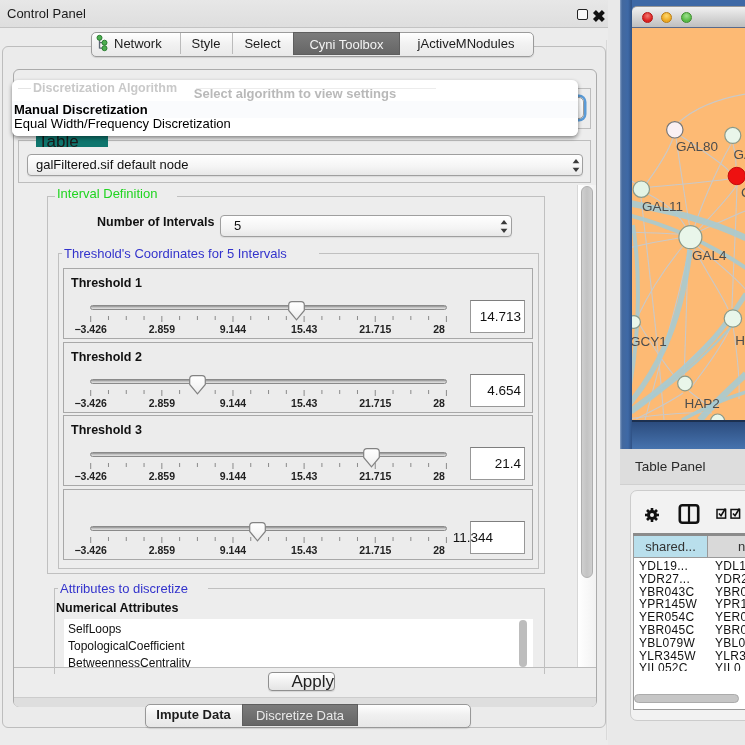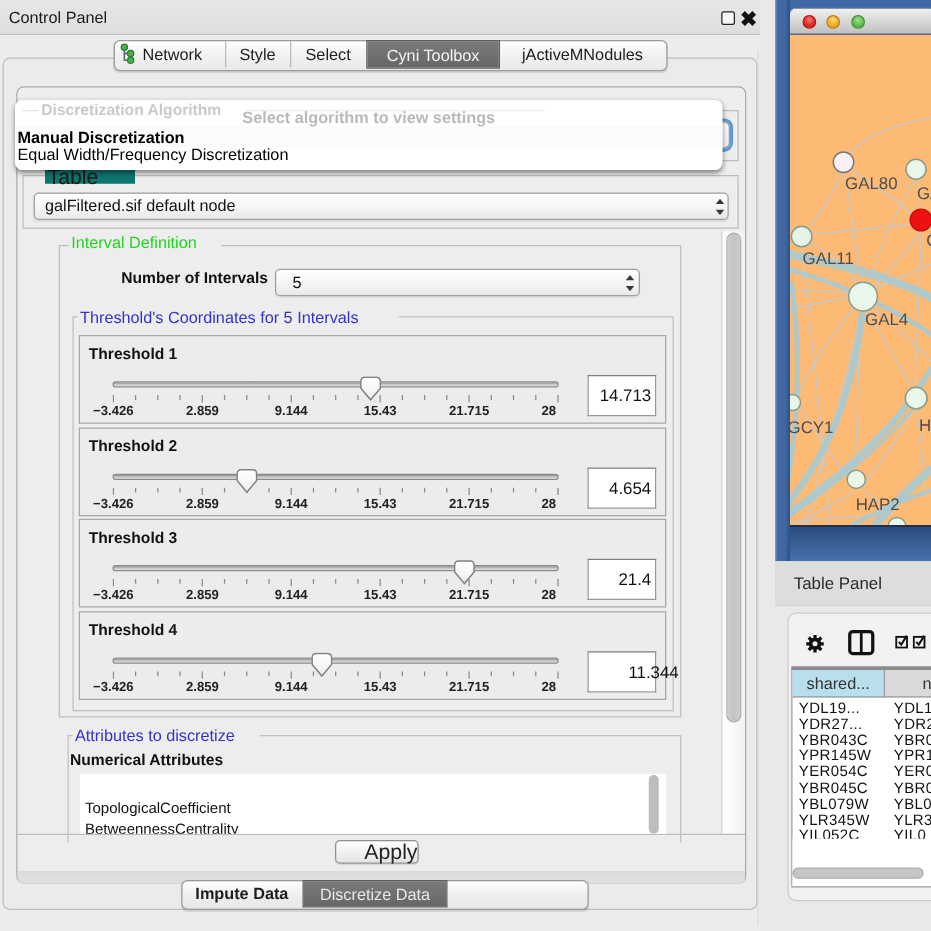--- a/index.html
+++ b/index.html
@@ -164,21 +164,20 @@
 <div class="abs" style="left:203.0px;top:470px;width:60px;height:12px;line-height:12px;text-align:center;font-size:10.5px;font-weight:bold;color:#222;">9.144</div>
 <div class="abs" style="left:274.2px;top:470px;width:60px;height:12px;line-height:12px;text-align:center;font-size:10.5px;font-weight:bold;color:#222;">15.43</div>
 <div class="abs" style="left:345.3px;top:470px;width:60px;height:12px;line-height:12px;text-align:center;font-size:10.5px;font-weight:bold;color:#222;">21.715</div>
 <div class="abs" style="left:409.0px;top:470px;width:60px;height:12px;line-height:12px;text-align:center;font-size:10.5px;font-weight:bold;color:#222;">28</div>
 <svg class="abs" style="left:363.2px;top:448px;" width="17" height="20" viewBox="0 0 17 20">
 <path d="M4 0.7 H13 Q16.3 0.7 16.3 4 V9.5 L8.5 18.8 L0.7 9.5 V4 Q0.7 0.7 4 0.7 Z" fill="url(#thg)" stroke="#828282" stroke-width="1.2"></path>
 </svg>
 <div class="abs" style="left:470px;top:447px;width:55px;height:33px;background:#ffffff;border:1px solid #989898;border-top-color:#7e7e7e;box-sizing:border-box;"></div>
 <div class="abs" style="left:470px;top:447px;width:51px;height:33px;line-height:33px;text-align:right;font-size:13.5px;color:#111;">21.4</div>
 <div class="abs" style="left:63px;top:489px;width:470px;height:71px;border:1px solid #a8a8a8;background:#ececec;box-sizing:border-box;"></div>
-<div class="abs" style="left:71px;top:496px;width:150px;height:16px;line-height:16px;font-size:12.5px;font-weight:bold;color:#111;">Threshold 4</div>
 <div class="abs" style="left:90px;top:526px;width:357px;height:4.5px;border-radius:2.5px;background:linear-gradient(#8f8f8f,#c9c9c9 55%,#e2e2e2);border:0.5px solid #8a8a8a;box-sizing:border-box;"></div>
 <div class="abs" style="left:90px;top:537px;width:358px;height:7px;">
       <svg style="display:block" width="358" height="7" viewBox="0 0 358 7">
         <line x1="0.70" y1="0" x2="0.70" y2="6.0" stroke="#8a8a8a" stroke-width="1"></line>
         <line x1="18.48" y1="0" x2="18.48" y2="4.0" stroke="#8a8a8a" stroke-width="1"></line>
         <line x1="36.27" y1="0" x2="36.27" y2="4.0" stroke="#8a8a8a" stroke-width="1"></line>
         <line x1="54.06" y1="0" x2="54.06" y2="4.0" stroke="#8a8a8a" stroke-width="1"></line>
         <line x1="71.84" y1="0" x2="71.84" y2="6.0" stroke="#8a8a8a" stroke-width="1"></line>
         <line x1="89.62" y1="0" x2="89.62" y2="4.0" stroke="#8a8a8a" stroke-width="1"></line>
         <line x1="107.41" y1="0" x2="107.41" y2="4.0" stroke="#8a8a8a" stroke-width="1"></line>
@@ -201,25 +200,26 @@
 <div class="abs" style="left:60.7px;top:544px;width:60px;height:12px;line-height:12px;text-align:center;font-size:10.5px;font-weight:bold;color:#222;">−3.426</div>
 <div class="abs" style="left:131.9px;top:544px;width:60px;height:12px;line-height:12px;text-align:center;font-size:10.5px;font-weight:bold;color:#222;">2.859</div>
 <div class="abs" style="left:203.0px;top:544px;width:60px;height:12px;line-height:12px;text-align:center;font-size:10.5px;font-weight:bold;color:#222;">9.144</div>
 <div class="abs" style="left:274.2px;top:544px;width:60px;height:12px;line-height:12px;text-align:center;font-size:10.5px;font-weight:bold;color:#222;">15.43</div>
 <div class="abs" style="left:345.3px;top:544px;width:60px;height:12px;line-height:12px;text-align:center;font-size:10.5px;font-weight:bold;color:#222;">21.715</div>
 <div class="abs" style="left:409.0px;top:544px;width:60px;height:12px;line-height:12px;text-align:center;font-size:10.5px;font-weight:bold;color:#222;">28</div>
 <svg class="abs" style="left:249.4px;top:522px;" width="17" height="20" viewBox="0 0 17 20">
 <path d="M4 0.7 H13 Q16.3 0.7 16.3 4 V9.5 L8.5 18.8 L0.7 9.5 V4 Q0.7 0.7 4 0.7 Z" fill="url(#thg)" stroke="#828282" stroke-width="1.2"></path>
 </svg>
 <div class="abs" style="left:470px;top:521px;width:55px;height:33px;background:#ffffff;border:1px solid #989898;border-top-color:#7e7e7e;box-sizing:border-box;"></div>
-<div class="abs" style="left:492px;top:521px;width:51px;height:33px;line-height:33px;text-align:right;font-size:13.5px;color:#111;">11.344</div>
+<div class="abs" style="left:442px;top:521px;width:51px;height:33px;line-height:33px;text-align:right;font-size:13.5px;color:#111;">11.344</div>
 <div class="abs" style="left:54px;top:588px;width:489px;height:85px;border:1px solid #c0c0c0;border-bottom:none;"></div>
 <div class="abs" style="left:58px;top:581px;width:146px;height:14px;background:#ededed;font-size:13px;color:#3333cc;padding:0 2px;">Attributes to discretize</div>
 <div class="abs" style="left:56px;top:601px;width:180px;height:15px;line-height:15px;font-size:12.5px;font-weight:bold;color:#111;">Numerical Attributes</div>
 <div class="abs" style="left:64px;top:619px;width:469px;height:48px;background:#ffffff;overflow:hidden;">
+      <div class="abs" style="left:4px;top:3px;width:300px;height:14px;line-height:14px;font-size:12px;color:#111;">SelfLoops</div>
       <div class="abs" style="left:4px;top:20px;width:300px;height:14px;line-height:14px;font-size:12px;color:#111;">TopologicalCoefficient</div>
       <div class="abs" style="left:4px;top:37px;width:300px;height:14px;line-height:14px;font-size:12px;color:#111;">BetweennessCentrality</div>
     </div>
 <div class="abs" style="left:519px;top:620px;width:8px;height:47px;background:#bdbdbd;border-radius:4px;"></div>
 <div class="abs" style="left:268px;top:672px;width:67px;height:19px;border:1px solid #8f8f8f;border-radius:4px;background:linear-gradient(#ffffff,#f1f1f1 50%,#e4e4e4);box-sizing:border-box;text-align:right;line-height:17px;font-size:17px;font-weight:normal;color:#222;box-shadow:0 1px 1px rgba(0,0,0,0.1);">Apply</div>
 <div class="abs" style="left:145px;top:704px;width:324px;height:22px;border:1px solid #989898;border-radius:5px;background:linear-gradient(#ffffff,#f0f0f0 45%,#e7e7e7);box-shadow:0 1px 1px rgba(0,0,0,0.12);"></div>
 <div class="abs" style="left:145px;top:704px;width:97px;height:22px;line-height:22px;text-align:center;font-size:13px;font-weight:bold;color:#1c1c1c;">Impute Data</div>
 <div class="abs" style="left:242px;top:704px;width:116px;height:22px;background:linear-gradient(#7b7b7b,#666666);border:1px solid #5e5e5e;box-sizing:border-box;line-height:22px;text-align:center;font-size:13px;color:#e9e9e9;">Discretize Data</div>
 <div class="abs" style="left:12px;top:80px;width:566px;height:56px;background:linear-gradient(#ffffff 0 21px,#fafbfd 21px 38px,#ffffff 38px);border-radius:6px;box-shadow:0 2px 4px rgba(0,0,0,0.45);"></div>
 <div class="abs" style="left:18px;top:88px;width:13px;height:1px;background:#e4e4e4;"></div>

